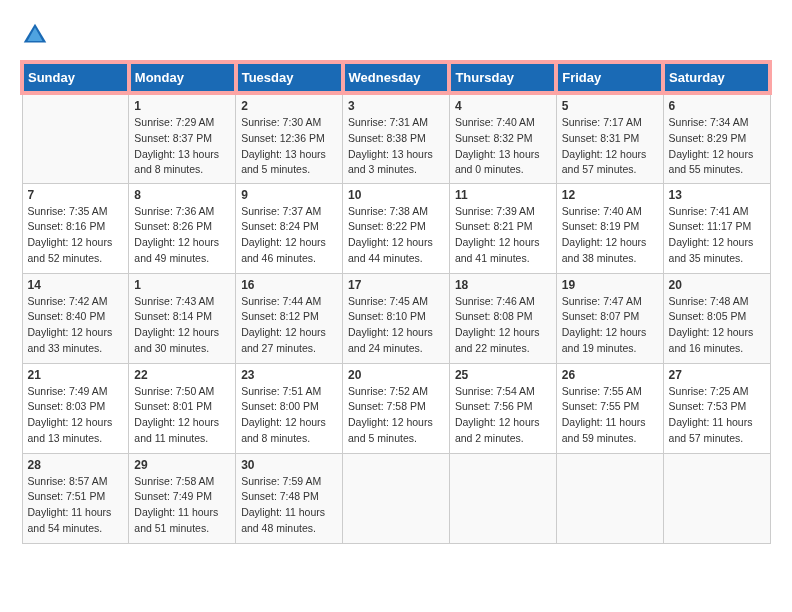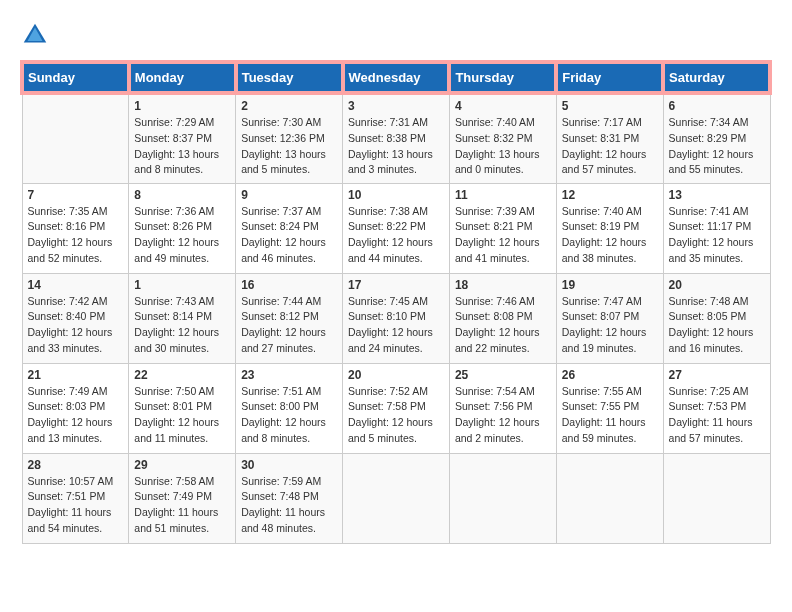--- a/index.html
+++ b/index.html
@@ -343,21 +343,21 @@
   <span>Sunrise: 7:25 AM</span><br>
   <span>Sunset: 7:53 PM</span><br>
   <span>Daylight: 11 hours and 57 minutes.</span>
 </div>
         </td>
       </tr>
       <tr>
         <td>
           <span class="day-num">28</span>
 <div class="day-info">
-  <span>Sunrise: 10:57 AM</span><br>
+  <span>Sunrise: 8:57 AM</span><br>
   <span>Sunset: 7:51 PM</span><br>
   <span>Daylight: 11 hours and 54 minutes.</span>
 </div>
         </td>
         <td>
           <span class="day-num">29</span>
 <div class="day-info">
   <span>Sunrise: 7:58 AM</span><br>
   <span>Sunset: 7:49 PM</span><br>
   <span>Daylight: 11 hours and 51 minutes.</span>

